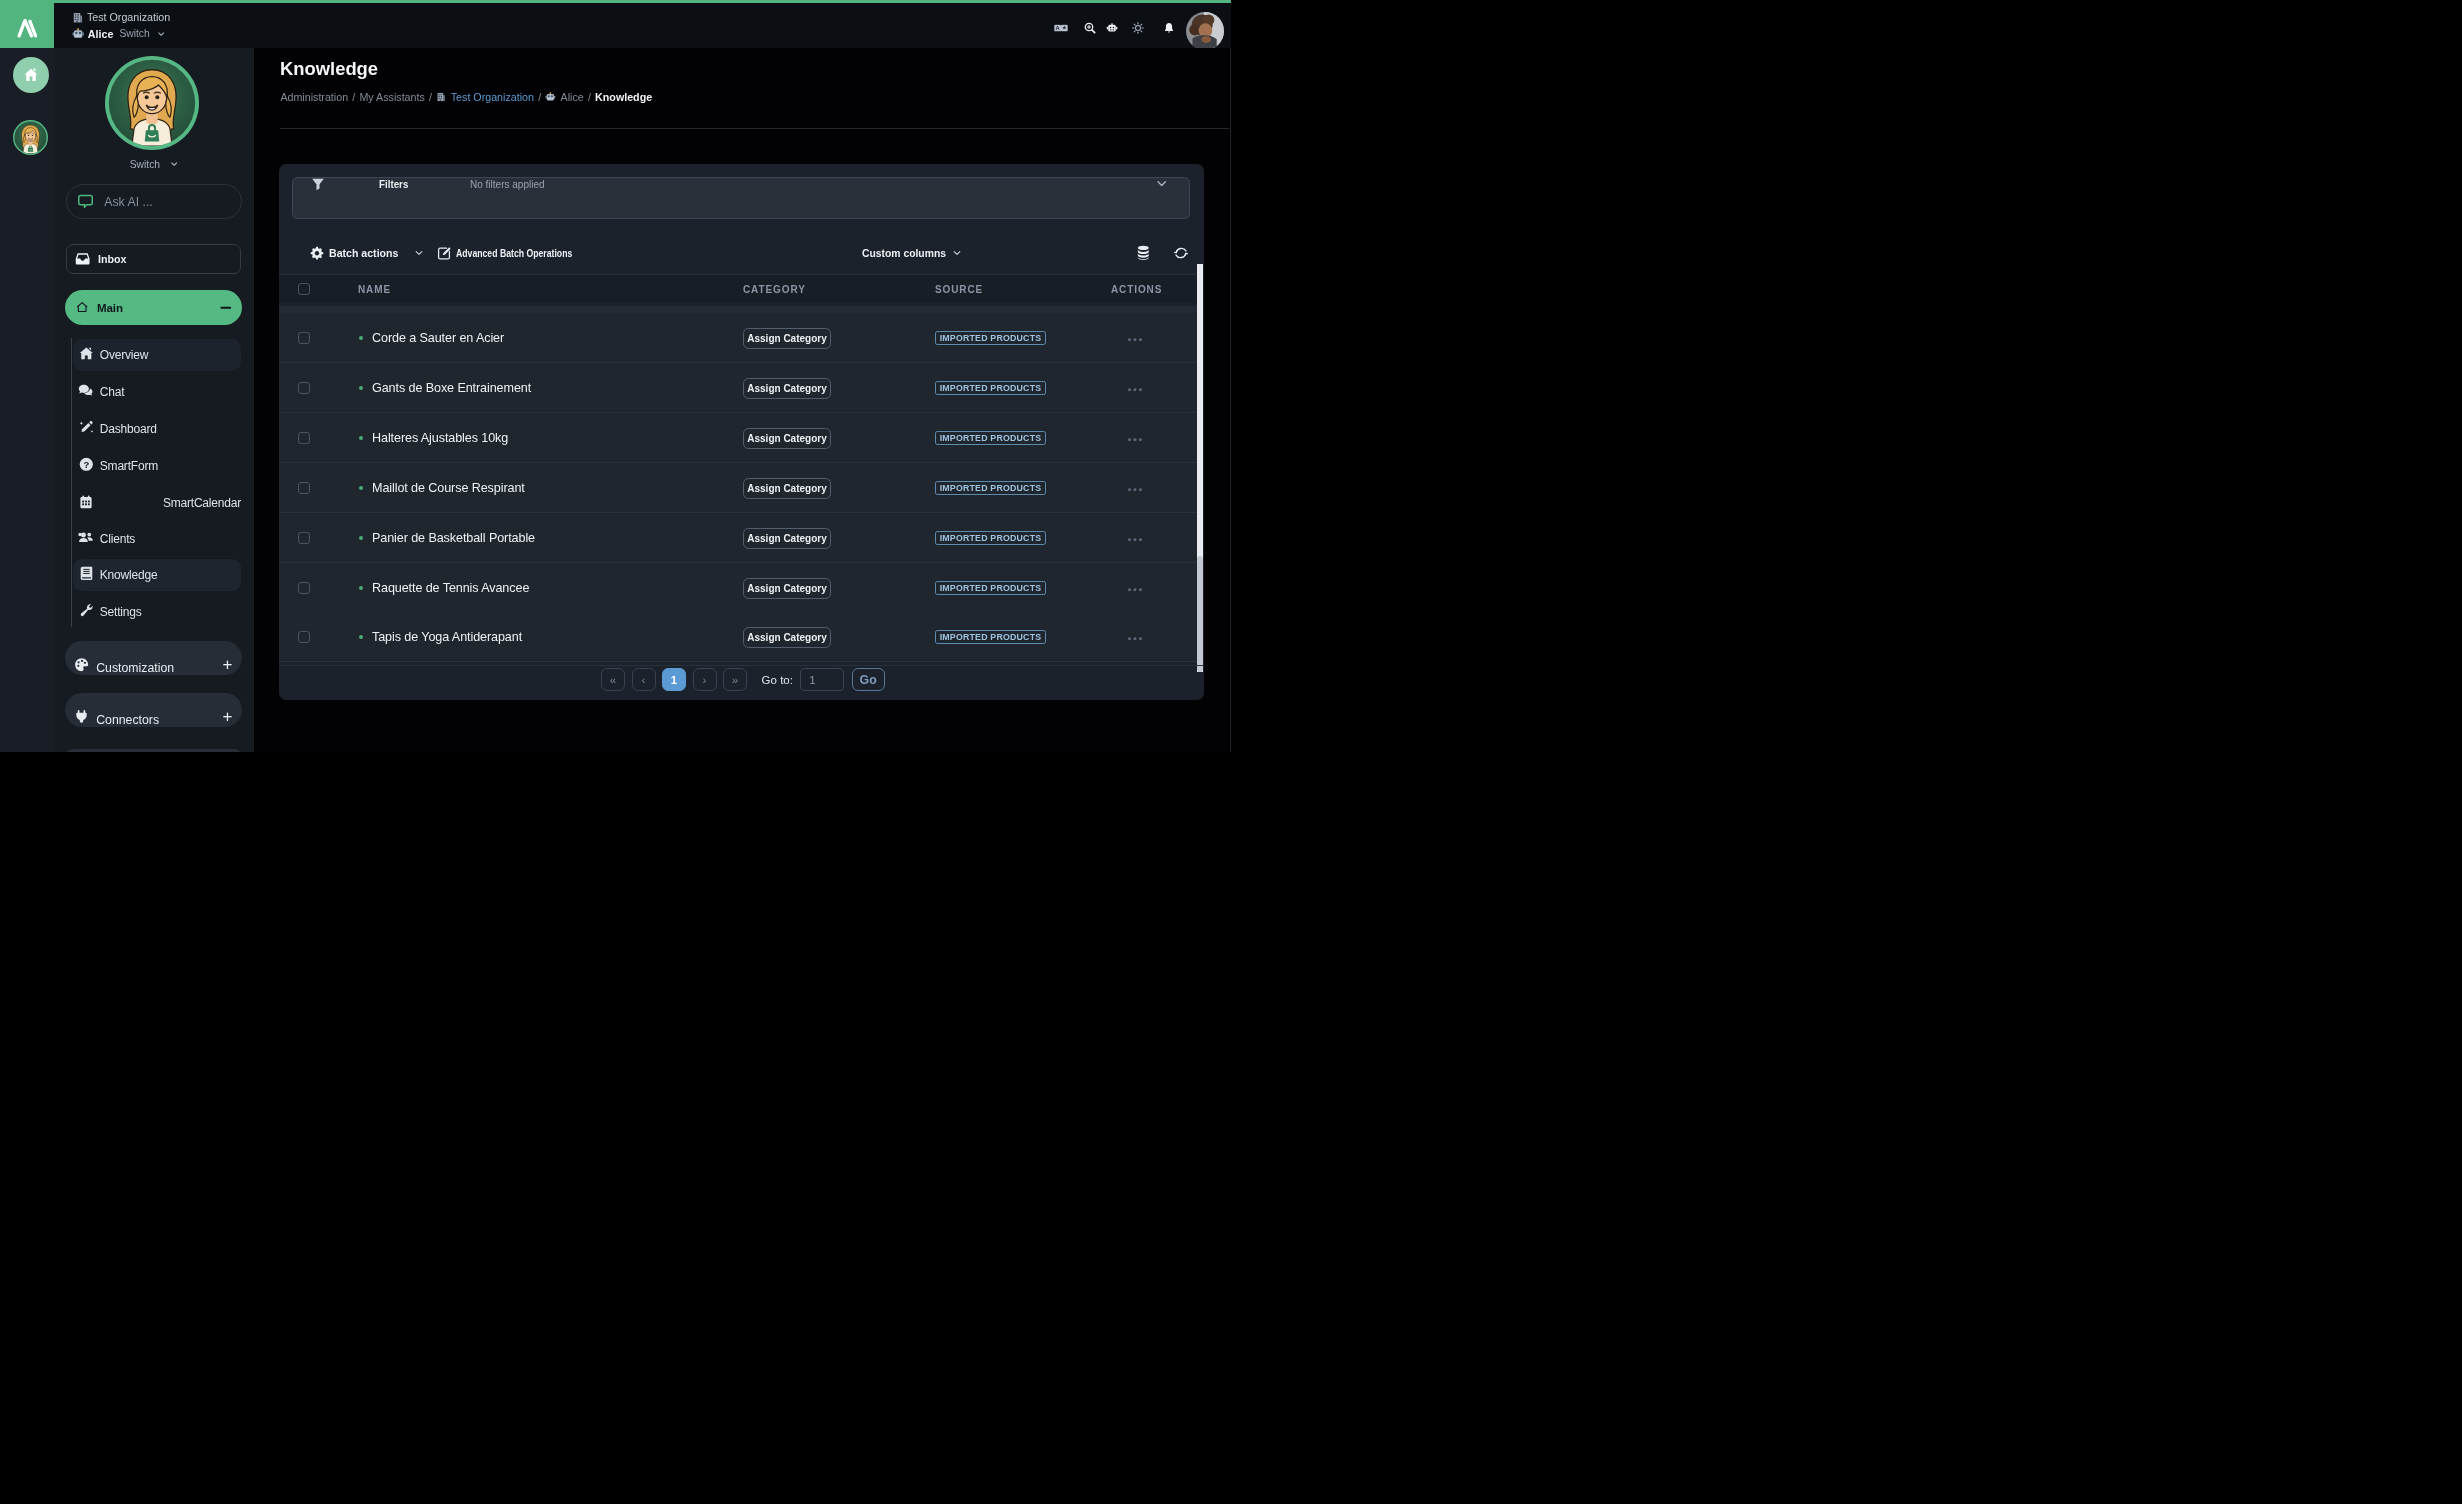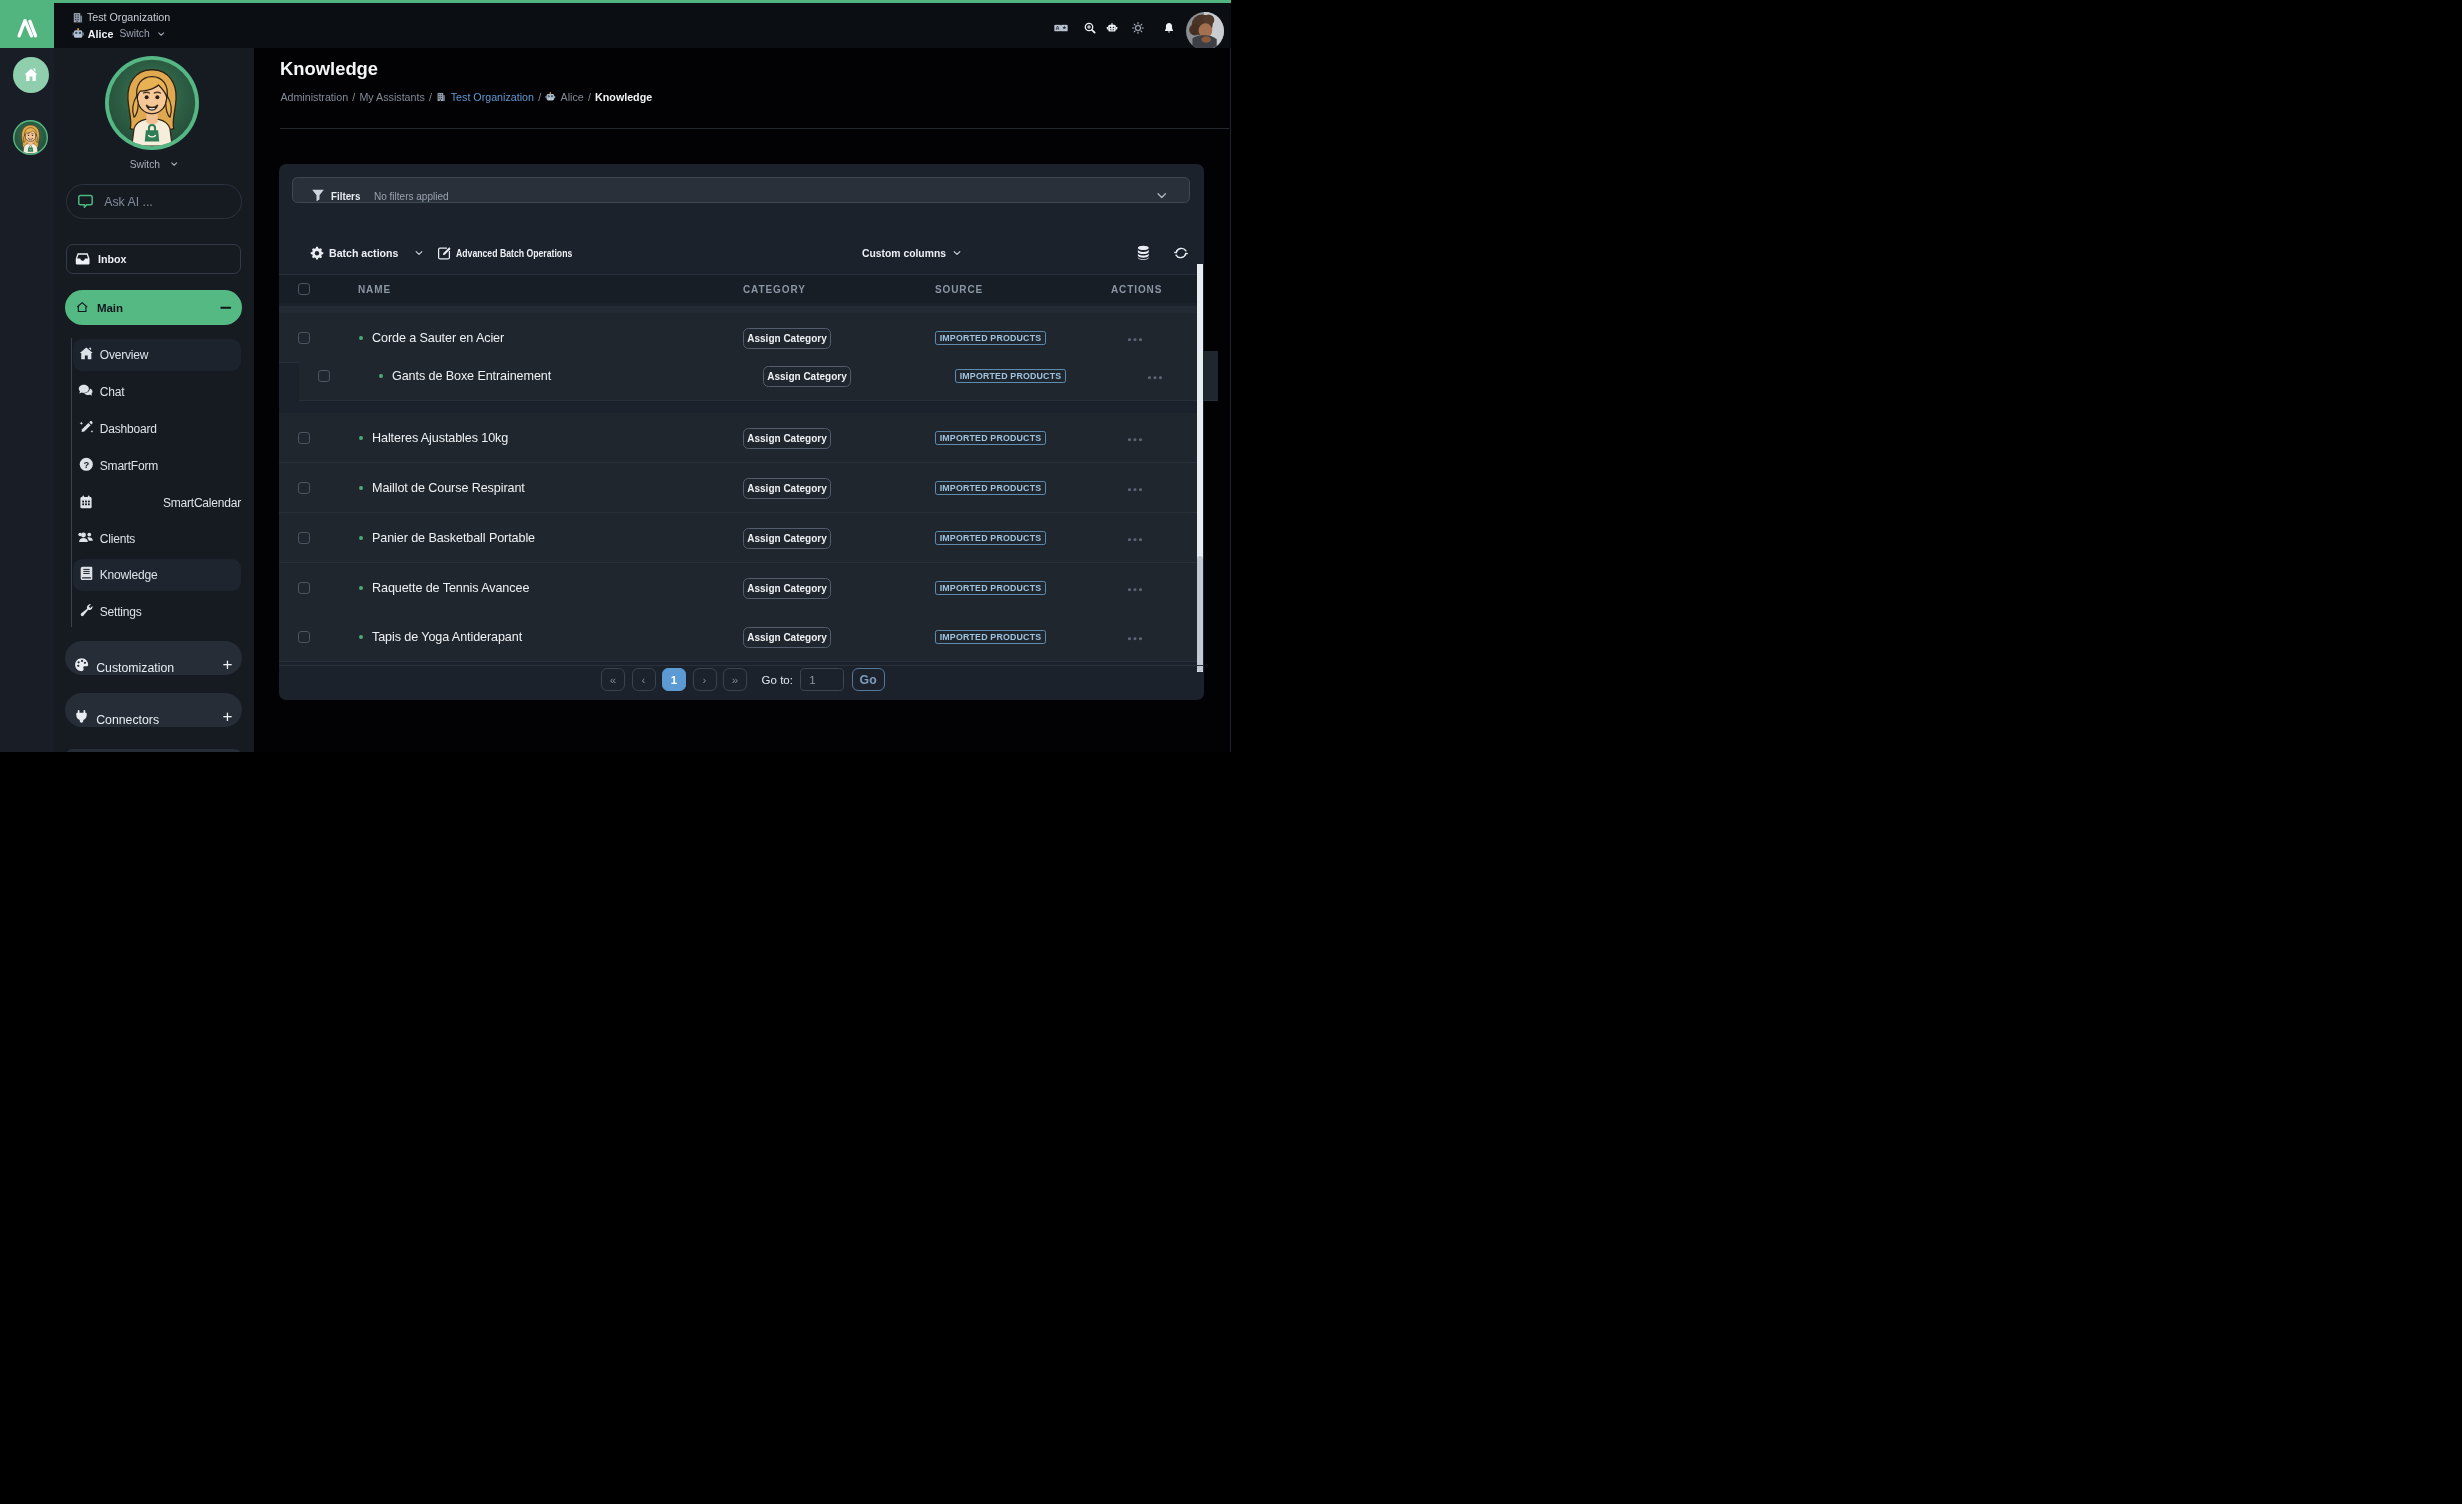--- a/index.html
+++ b/index.html
@@ -34,21 +34,21 @@
 .gplus { margin-left:auto; margin-right:9.2px; font-size:17px; font-weight:300; color:#eef1f5; }
 
 
 #content { left:254px; top:48px; width:977px; height:704px; background:#020204; }
 #h1 { left:26px; top:10px; color:#f4f6f8; font-size:18.4px; font-weight:700; }
 #crumbs { left:26.4px; top:43px; font-size:10.7px; color:#828b99; display:flex; align-items:center; height:12.3px;}
 .csep { margin:0 4.2px; }
 #hdiv { left:26px; top:80px; width:949px; height:0.8px; background:#23282f; }
 
 #card { left:25px; top:116px; width:925px; height:536px; background:#1c222b; border-radius:7px; }
-#filters { left:13.4px; top:12.6px; width:898px; height:26px; background:#293039; border:0.8px solid #3e4754; border-radius:5.4px; display:flex; align-items:flex-end; }
+#filters { left:13.4px; top:12.6px; width:898px; height:42px; background:#293039; border:0.8px solid #3e4754; border-radius:5.4px; display:flex; align-items:flex-start;gap:48px; }
 #batchrow { left:0; top:68px; width:925px; height:42px; }
 #thead { left:0; top:110px; width:919px; height:29px; background:#181e26; border-top:0.8px solid #2a303a; }
 .thlabel { position:absolute; top:9.2px; color:#8b95a4; font-size:10px; font-weight:700; letter-spacing:0.9px; }
 #rows { left:0; top:149px; width:919px; height:349px; }
 .row { position:absolute; left:0; width:919px; height:50px; background:#20262e; border-bottom:0.8px solid #2a3039; }
 .cb { position:absolute; width:12px; height:12px; border:1.5px solid #4d5664; border-radius:3.1px; }
 .dot { position:absolute; width:3.8px; height:3.8px; border-radius:50%; background:#4cab77; }
 .rname { position:absolute; left:93px; color:#eef1f4; font-size:12.6px; letter-spacing:-0.1px; }
 .acbtn { position:absolute; left:464px; width:88px; height:21.5px; border:0.8px solid #545d6b; border-radius:5.4px; color:#eef1f4; font-size:10px; font-weight:600; display:flex; align-items:center; justify-content:center; }
 .badge { position:absolute; left:656px; width:111px; white-space:nowrap; height:14px; border:0.8px solid #5c8cb0; border-radius:2.3px; color:#9fc4e0; font-size:8.8px; font-weight:700; letter-spacing:0.2px; display:flex; align-items:center; justify-content:center; }
@@ -464,21 +464,21 @@
       <div class="abs" style="left:0; top:142px; width:919px; height:7px; background:#242a33;"></div>
       <div class="abs" id="rows">
       <div class="row" style="top:0px;">
         <div class="cb" style="left:19px; top:19px;"></div>
         <div class="dot" style="left:80px; top:23.4px;"></div>
         <div class="rname" style="top:17.6px;">Corde a Sauter en Acier</div>
         <div class="acbtn" style="top:14.6px;">Assign Category</div>
         <div class="badge" style="top:18px;">IMPORTED PRODUCTS</div>
         <div class="dots" style="top:21.5px;">●●●</div>
       </div>
-      <div class="row" style="top:38px;margin-left:20px;">
+      <div class="row" style="top:50px;">
         <div class="cb" style="left:19px; top:19px;"></div>
         <div class="dot" style="left:80px; top:23.4px;"></div>
         <div class="rname" style="top:17.6px;">Gants de Boxe Entrainement</div>
         <div class="acbtn" style="top:14.6px;">Assign Category</div>
         <div class="badge" style="top:18px;">IMPORTED PRODUCTS</div>
         <div class="dots" style="top:21.5px;">●●●</div>
       </div>
       <div class="row" style="top:100px;">
         <div class="cb" style="left:19px; top:19px;"></div>
         <div class="dot" style="left:80px; top:23.4px;"></div>

